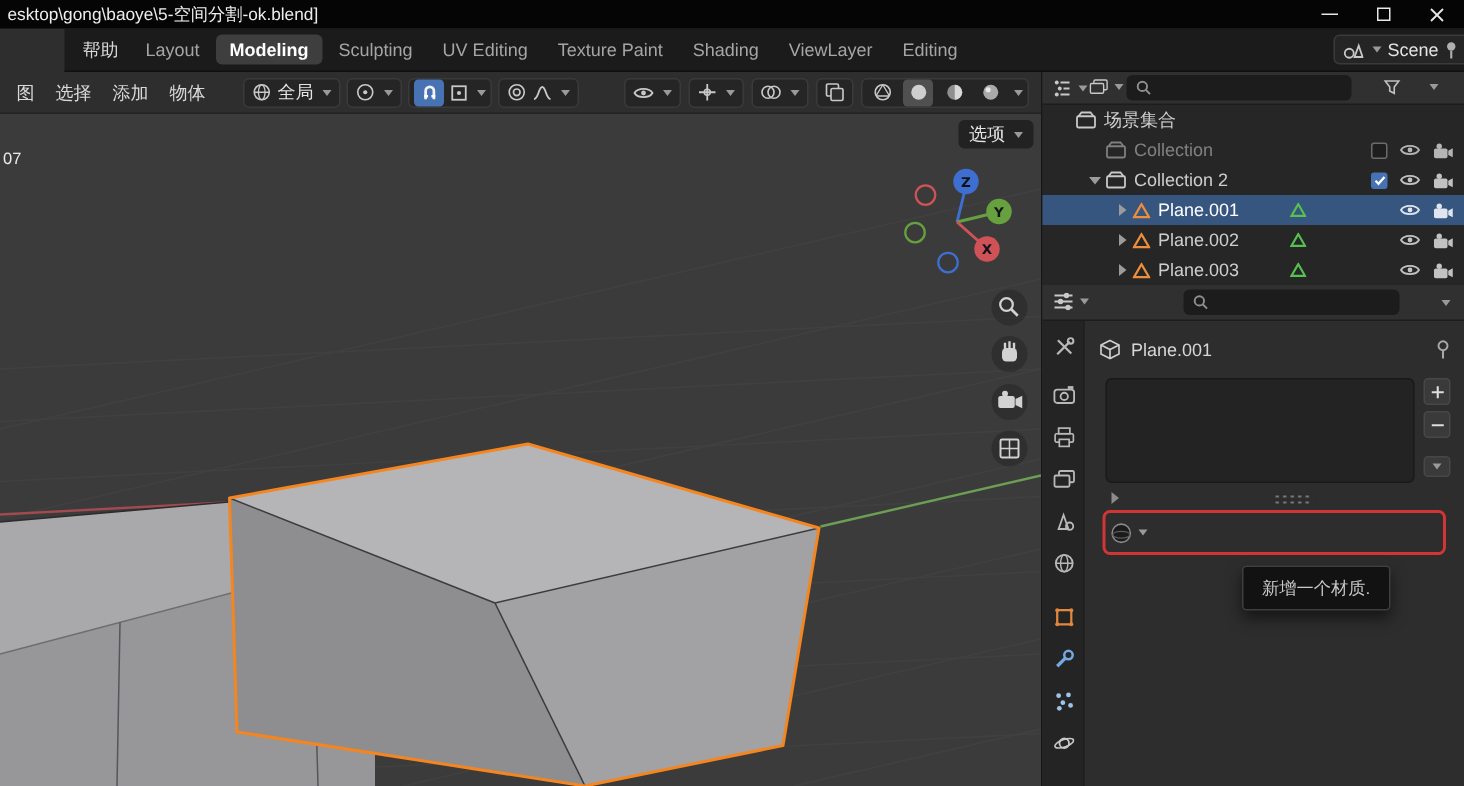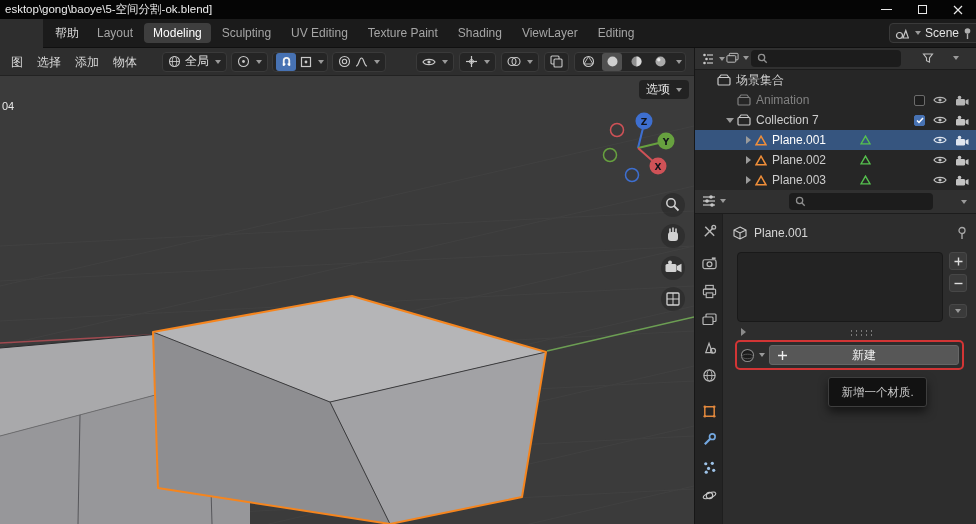--- a/index.html
+++ b/index.html
@@ -16,21 +16,21 @@
   .winbtn{width:36px;height:100%;display:flex;align-items:center;justify-content:center;}
   .wb-min{width:11px;height:1px;background:#e8e8e8;}
   .wb-max{width:9px;height:9px;border:1px solid #e8e8e8;}
 
   
   .menubar{position:absolute;left:0;top:19px;width:976px;height:29px;background:#1b1b1b;
            display:flex;align-items:center;border-bottom:1px solid #101010;padding:0 4px;margin-left:43px;}
   .menu-label{padding:0 8px;color:#d9d9d9;line-height:28px;}
   .ws-tabs{display:flex;align-items:center;height:100%;}
   .ws-tab{padding:3px 9px;margin:0 1px;color:#a5a5a5;border-radius:4px;white-space:nowrap;}
-  .ws-tab.active{background:#3e3e3e;color:#ffffff;}
+  .ws-tab.active{background:#3e3e3e;color:#ffffff;font-weight:bold;}
   .mb-right{margin-left:auto;display:flex;gap:20px;padding-right:8px;}
 
   .wdg{display:flex;align-items:center;gap:4px;background:#252525;border:1px solid #3a3a3a;
        border-radius:4px;height:20px;padding:0 5px;}
   .wdg .lbl{color:#e3e3e3;}
   .chev{width:0;height:0;border-left:3.5px solid transparent;border-right:3.5px solid transparent;
         border-top:4px solid #9a9a9a;display:inline-block;margin-left:2px;flex:none;}
 
   
   .vp-col{position:absolute;left:0;top:48px;width:694px;height:476px;}
@@ -353,21 +353,21 @@
 
           <circle cx="673" cy="223" r="12" fill="#262626" opacity="0.55"></circle>
           <g>
             <rect x="667" y="217" width="12" height="12" rx="1" fill="none" stroke="#d2d2d2" stroke-width="1.3"></rect>
             <line x1="673" y1="217" x2="673" y2="229" stroke="#d2d2d2" stroke-width="1"></line>
             <line x1="667" y1="223" x2="679" y2="223" stroke="#d2d2d2" stroke-width="1"></line>
           </g>
         </g>
       </svg>
 
-      <div class="vp-corner">04</div>
+      <div class="vp-corner">07</div>
       <div class="vp-options">
         <span>选项</span>
         <span class="chev"></span>
       </div>
     </div>
   </div>
 
   <div class="right-col">
 
     <div class="outliner">
@@ -413,21 +413,21 @@
           </svg>
           <span class="ol-label">场景集合</span>
         </div>
 
         <div class="ol-row d1 dim">
           <span class="arrslot"></span>
           <svg width="14" height="12" viewBox="0 0 14 12" opacity="0.55">
             <rect x="1" y="3.5" width="12" height="7.5" rx="1" fill="none" stroke="#c8c8c8" stroke-width="1.2"></rect>
             <path d="M2,3.5 L4,1 h6 l2,2.5" fill="none" stroke="#c8c8c8" stroke-width="1.2"></path>
           </svg>
-          <span class="ol-label">Animation</span>
+          <span class="ol-label">Collection</span>
           <span class="row-ico ico-chk">
               <span class="cb"></span>
             </span>
           <span class="row-ico ico-eye">
             <svg width="14" height="10" viewBox="0 0 14 10">
                 <path d="M1,5 C3,1.4 11,1.4 13,5 C11,8.6 3,8.6 1,5 Z" fill="none" stroke="#b5b5b5" stroke-width="1.2"></path>
                 <circle cx="7" cy="5" r="1.6" fill="#b5b5b5"></circle>
               </svg>
           </span>
           <span class="row-ico ico-cam">
@@ -440,21 +440,21 @@
         </div>
 
         <div class="ol-row d1">
           <span class="arrslot">
               <span class="tri-d"></span>
             </span>
           <svg width="14" height="12" viewBox="0 0 14 12">
             <rect x="1" y="3.5" width="12" height="7.5" rx="1" fill="none" stroke="#c8c8c8" stroke-width="1.2"></rect>
             <path d="M2,3.5 L4,1 h6 l2,2.5" fill="none" stroke="#c8c8c8" stroke-width="1.2"></path>
           </svg>
-          <span class="ol-label">Collection 7</span>
+          <span class="ol-label">Collection 2</span>
           <span class="row-ico ico-chk">
             <span class="cb on">
                 <svg width="8" height="7" viewBox="0 0 8 7">
                   <path d="M1,3.5 L3,5.5 L7,1" fill="none" stroke="#fff" stroke-width="1.5"></path>
                 </svg>
               </span>
           </span>
           <span class="row-ico ico-eye">
             <svg width="14" height="10" viewBox="0 0 14 10">
                 <path d="M1,5 C3,1.4 11,1.4 13,5 C11,8.6 3,8.6 1,5 Z" fill="none" stroke="#c2c2c2" stroke-width="1.2"></path>
@@ -684,26 +684,20 @@
         </div>
 
         <div class="mat-row">
           <span class="sphere-wdg">
             <svg width="15" height="15" viewBox="0 0 16 16">
               <circle cx="8" cy="8" r="6.5" fill="#1b1b1b" stroke="#8a8a8a" stroke-width="1.1"></circle>
               <ellipse cx="8" cy="9" rx="6" ry="2.4" fill="none" stroke="#5c5c5c" stroke-width="0.9"></ellipse>
             </svg>
             <span class="chev"></span>
           </span>
-          <button class="new-btn">
-            <svg class="btn-plus" width="11" height="11" viewBox="0 0 11 11">
-              <path d="M5.5,1 V10 M1,5.5 H10" stroke="#efefef" stroke-width="1.4"></path>
-            </svg>
-            <span>新建</span>
-          </button>
         </div>
 
         <div class="tooltip">
           <span>新增一个材质.</span>
         </div>
       </div>
     </div>
   </div>
 
 </div>

